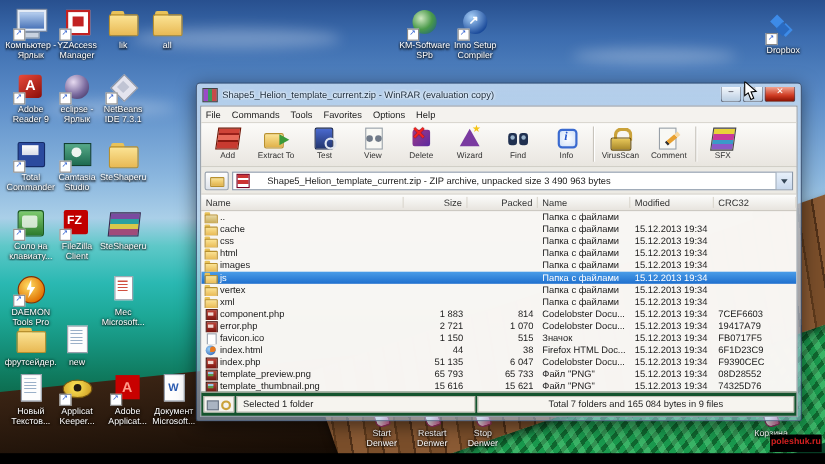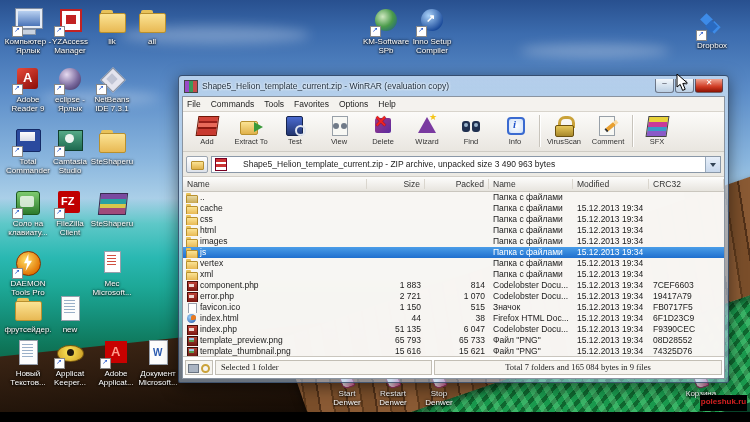--- a/index.html
+++ b/index.html
@@ -198,22 +198,22 @@
   .fi-folder-up::after{background:linear-gradient(#e8d9a4,#c8a954);}
   .fi-php::before{left:1px;top:0;width:9px;height:9px;background:linear-gradient(#c04438,#7a1610);border:1px solid #4a0d08;}
   .fi-php::after{left:3px;top:3px;width:5px;height:3px;background:#f0d8d0;}
   .fi-ico::before,.fi-xml::before{left:2px;top:0;width:7px;height:9px;background:#fff;border:1px solid #98a0ac;}
   .fi-html::before{left:1px;top:0;width:9px;height:9px;border-radius:50%;
     background:radial-gradient(circle at 35% 35%,#9ad0f8,#2255aa);}
   .fi-html::after{left:5px;top:1px;width:5px;height:5px;border-radius:50% 50% 50% 0;background:#e87a20;}
   .fi-png::before{left:1px;top:0;width:9px;height:9px;background:linear-gradient(#b04438,#6a1610);border:1px solid #3a0d08;}
   .fi-png::after{left:3px;top:2px;width:5px;height:4px;background:linear-gradient(#9ac8e8 50%,#5a9a4a 50%);}
   
-  .statusbar{height:19px;background:#ffffff;border-top:1px solid #cac6be;display:flex;align-items:center;
-    gap:2px;padding:1px 2px;font-size:8.5px;color:#222;font-family:Liberation Serif, serif;}
+  .statusbar{height:19px;background:#14532d;border-top:1px solid #cac6be;display:flex;align-items:center;
+    gap:2px;padding:1px 2px;font-size:8.5px;color:#222;}
   .st-icons{width:26px;height:13px;position:relative;border:1px solid #c2beb4;background:#f6f4ef;}
   .st-icons::before{content:"";position:absolute;left:2px;top:3px;width:9px;height:7px;background:#aab4c2;border:1px solid #6a7482;}
   .st-icons::after{content:"";position:absolute;left:15px;top:3px;width:5px;height:5px;border:2px solid #caa23a;border-radius:50%;}
   .st-panel{height:13px;border:1px solid #c2beb4;background:#f6f4ef;line-height:13px;padding:0 5px;
     white-space:nowrap;overflow:hidden;}
   .st-left{flex:0 0 205px;}
   .st-right{flex:1;text-align:center;}
   
   .cursor{position:absolute;left:676px;top:74px;z-index:9;}
 </style>

